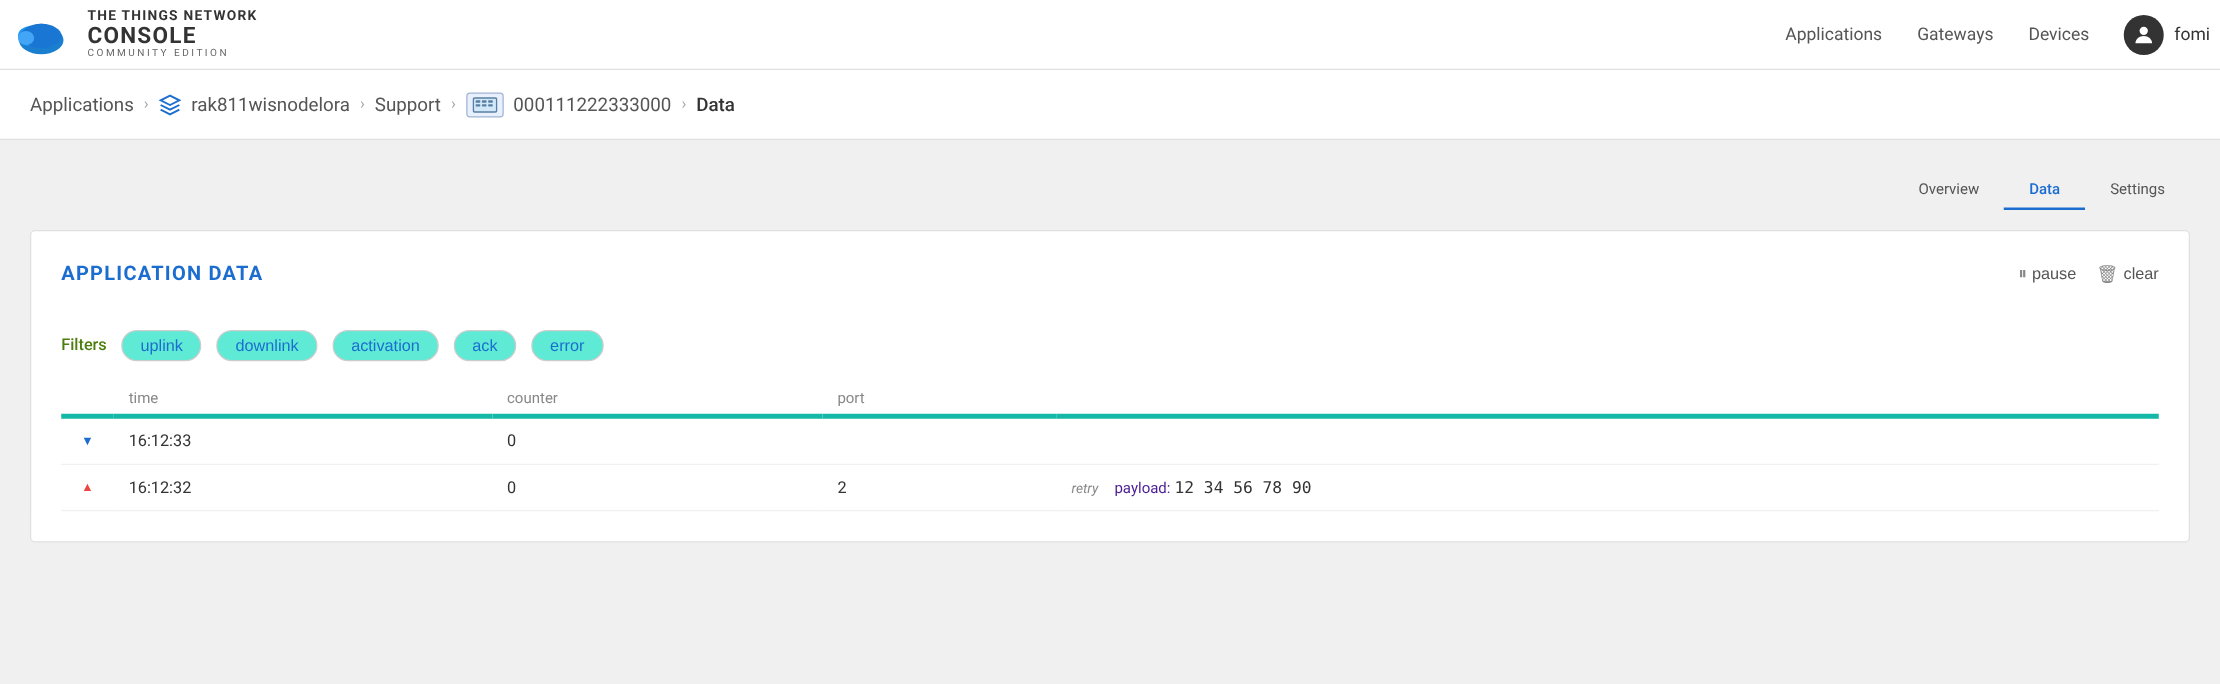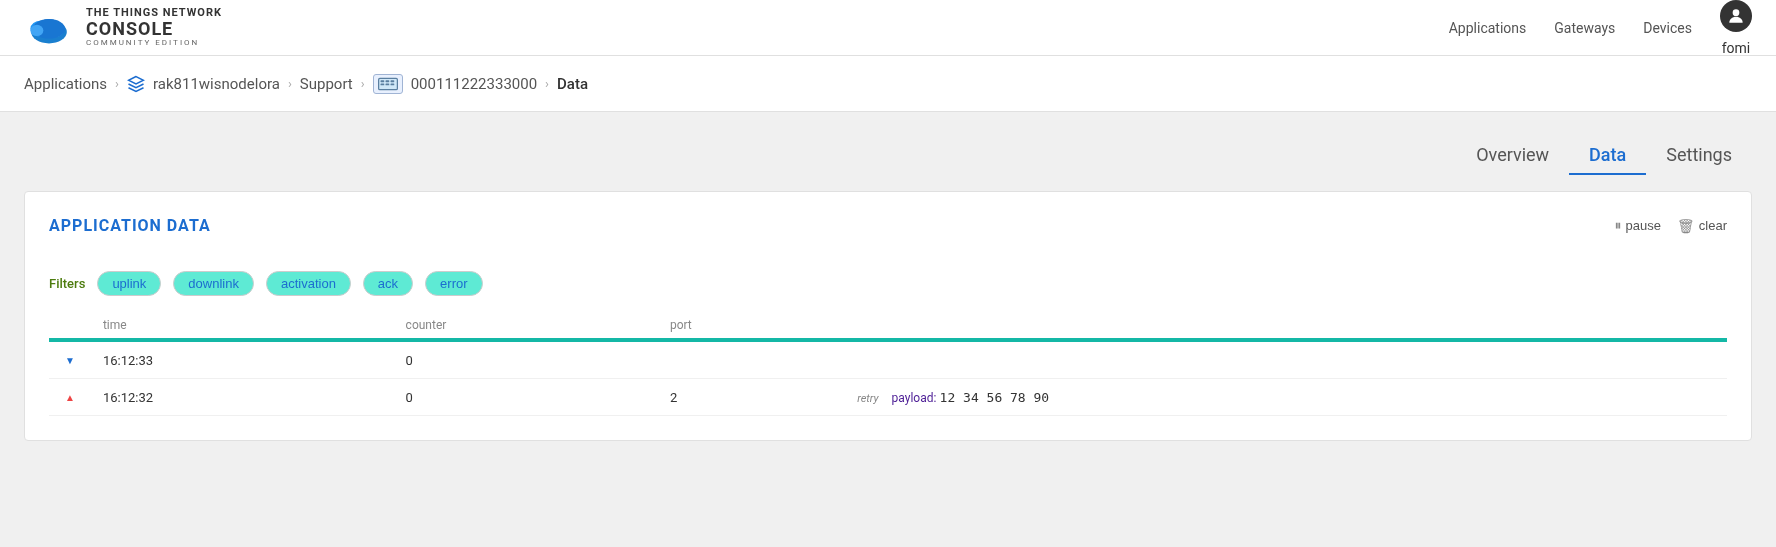--- a/index.html
+++ b/index.html
@@ -5,21 +5,21 @@
     * { box-sizing: border-box; margin: 0; padding: 0; }
     body { font-family: -apple-system, BlinkMacSystemFont, 'Segoe UI', Roboto, sans-serif; background: #f0f0f0; color: #333; font-size: 14px; }
 
     
     .header {
       background: #fff;
       border-bottom: 1px solid #e0e0e0;
       display: flex;
       align-items: center;
       justify-content: space-between;
-      padding: 0 24px;
+      padding: 0 8px;
       height: 56px;
     }
     .header-left {
       display: flex;
       align-items: center;
       gap: 12px;
     }
     .logo-cloud {
       width: 50px;
       height: 34px;
@@ -65,21 +65,20 @@
       align-items: center;
       justify-content: center;
       color: #fff;
       font-size: 16px;
     }
     .user-info {
       display: flex;
       align-items: center;
       gap: 8px;
       cursor: pointer;
-      flex-direction: column;
     }
     .username { font-size: 14px; color: #333; }
 
     
     .breadcrumb-bar {
       background: #fff;
       border-bottom: 1px solid #e0e0e0;
       padding: 0 24px;
       height: 56px;
       display: flex;
@@ -121,21 +120,21 @@
       padding: 24px 24px 0 24px;
     }
     .tab-bar {
       display: flex;
       justify-content: flex-end;
       margin-bottom: 16px;
       gap: 0;
     }
     .tab-item {
       padding: 8px 20px;
-      font-size: 18px;
+      font-size: 12px;
       color: #555;
       cursor: pointer;
       text-decoration: none;
       border-bottom: 2px solid transparent;
     }
     .tab-item.active {
       color: #1c6dd0;
       border-bottom: 2px solid #1c6dd0;
       font-weight: 500;
     }

